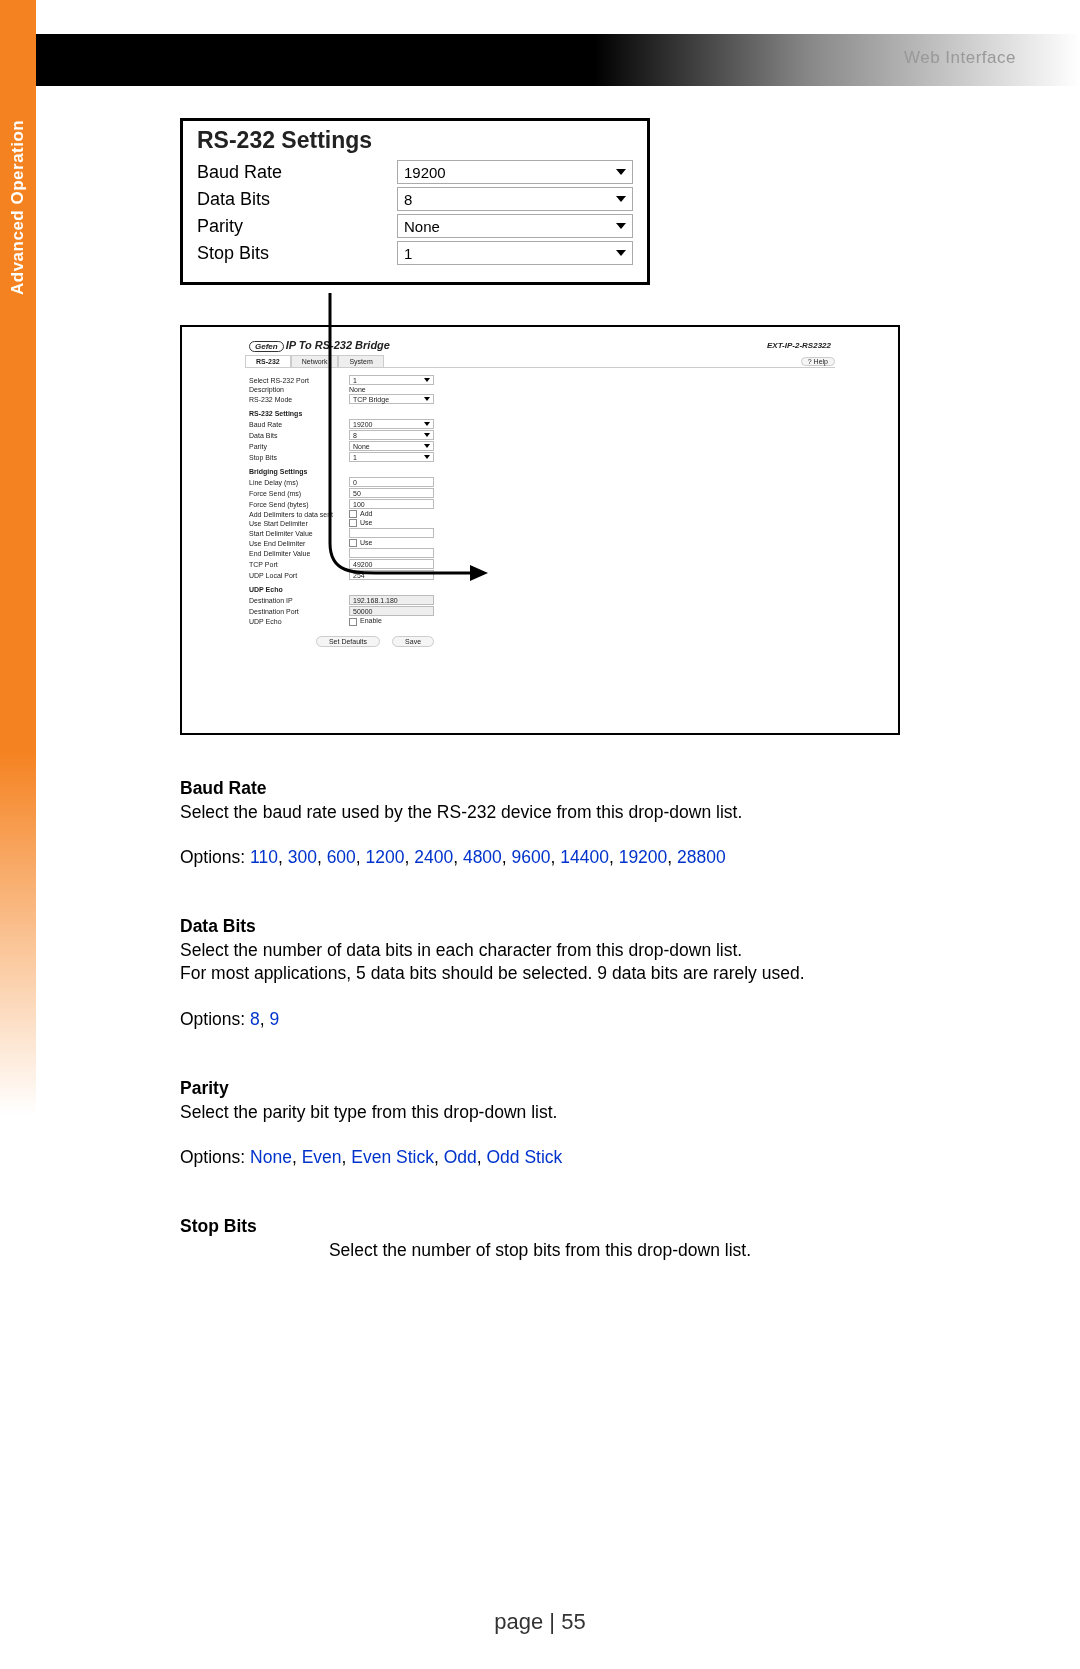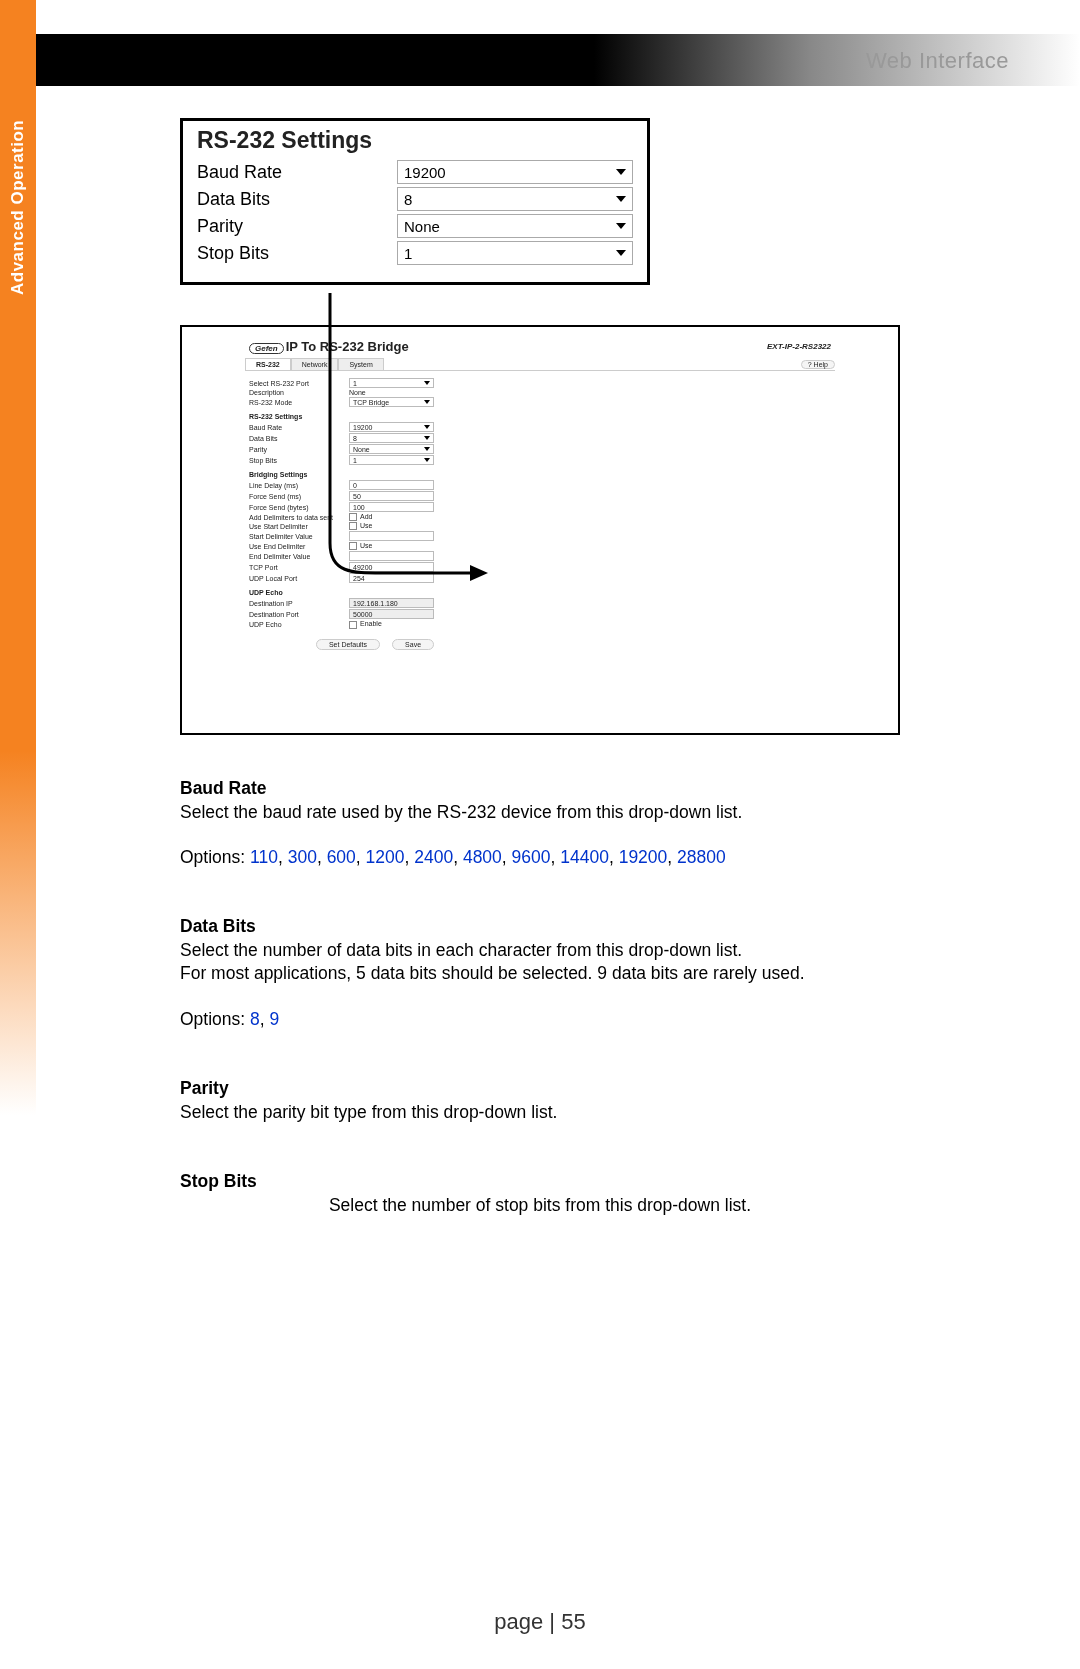--- a/index.html
+++ b/index.html
@@ -1,39 +1,39 @@
 <!DOCTYPE html>
 <html><head>
 <meta charset="utf-8">
 <style>
   * { margin:0; padding:0; box-sizing:border-box; }
   body { font-family: Arial, Helvetica, sans-serif; font-size:16px; color:#000; background:#fff; width:1080px; height:1669px; position:relative; }
   .topbar { position:absolute; left:0; top:34px; width:100%; height:52px; background:linear-gradient(to right,#000 0%,#000 55%,#888 75%,#fff 100%); }
-  .topbar-text { position:absolute; right:71px; top:14px; color:#999; font-size:22px; letter-spacing:0.5px; }
+  .topbar-text { position:absolute; right:64px; top:14px; color:#999; font-size:17px; letter-spacing:0.5px; }
   .orange-col { position:absolute; left:0; top:0; width:36px; height:100%; background:#f58220; z-index:2; }
   .orange-fade { position:absolute; left:0; top:86px; width:36px; height:1583px; background:linear-gradient(to bottom,#f58220 0%,#f58220 17%,rgba(245,130,32,0.4) 42%,#fff 65%); z-index:3; pointer-events:none; }
   .sidebar-text-wrap { position:absolute; left:0; top:120px; width:36px; height:300px; z-index:4; }
   .sidebar-text { color:#fff; font-weight:bold; font-size:17px; writing-mode:vertical-rl; transform:rotate(180deg); letter-spacing:0.5px; line-height:36px; text-align:right; height:200px; }
 
   .content { position:absolute; left:144px; top:118px; width:780px;margin-left:36px; }
 
   .settings-box { border:3px solid #000; width:470px; padding:6px 14px 14px 14px; background:#fff; }
   .settings-title { font-weight:bold; font-size:23px; color:#222; margin-bottom:6px; }
   .settings-row { display:flex; align-items:center; margin:3px 0; }
   .settings-label { width:200px; font-size:18px; }
   .dropdown { flex:1; border:1px solid #aaa; background:#fff; height:24px; display:flex; align-items:center; padding:0 6px; justify-content:space-between; font-size:15px; }
   .dd-caret { width:0; height:0; border-left:5px solid transparent; border-right:5px solid transparent; border-top:6px solid #000; }
 
   .arrow-svg { position:absolute; left:72px; top:175px; width:240px; height:305px; z-index:5; pointer-events:none; }
 
   .detail-box { border:2px solid #000; width:720px; height:410px; margin-top:40px; display:flex; justify-content:center; padding-top:10px; background:#fff; }
   .detail-inner { width:590px; font-size:7px; color:#222; }
   .detail-header { display:flex; align-items:center; justify-content:space-between; padding:2px 4px; }
   .detail-logo { font-weight:bold; font-style:italic; border:1px solid #333; border-radius:8px; padding:0 5px; font-size:8px; }
-  .detail-title { font-weight:bold; font-size:13px; }
+  .detail-title { font-weight:bold; font-style:italic; font-size:11px; }
   .detail-model { font-weight:bold; font-style:italic; font-size:8px; }
   .detail-tabs { display:flex; gap:0; border-bottom:1px solid #ccc; margin-top:2px; align-items:center;}
   .detail-tab { padding:2px 10px; border:1px solid #ccc; border-bottom:none; background:#eee; font-size:7px; }
   .detail-tab.active { background:#fff; font-weight:bold; }
   .help-btn { margin-left:auto; border:1px solid #ccc; border-radius:6px; padding:0 6px; font-size:7px; background:#f5f5f5; }
   .detail-body { padding:6px 4px 4px 4px; width:260px; }
   .drow { display:flex; align-items:center; margin:1px 0; }
   .drow .lbl { width:100px; }
   .drow .val { flex:1; }
   .minidd { width:85px; height:10px; border:1px solid #bbb; display:flex; align-items:center; justify-content:space-between; padding:0 3px; font-size:7px; background:#fff;}
@@ -278,20 +278,21 @@
       </div>
       <div class="desc-block">
         <div class="desc-heading">Data Bits</div>
         <div class="desc-body" style="white-space: pre-line;">Select the number of data bits in each character from this drop-down list.
 For most applications, 5 data bits should be selected.  9 data bits are rarely used.</div>
         <div class="opt-line"><span>Options: </span><span class="opt-blue">8</span><span class="opt-sep">, </span><span class="opt-blue">9</span></div>
       </div>
       <div class="desc-block">
         <div class="desc-heading">Parity</div>
         <div class="desc-body" style="white-space: pre-line;">Select the parity bit type from this drop-down list.</div>
+        <div class="opt-line"><span>Options: </span><span class="opt-blue">None</span><span class="opt-sep">, </span><span class="opt-blue">Even</span><span class="opt-sep">, </span><span class="opt-blue">Even Stick</span><span class="opt-sep">, </span><span class="opt-blue">Odd</span><span class="opt-sep">, </span><span class="opt-blue">Odd Stick</span></div>
       </div>
       <div class="desc-block">
         <div class="desc-heading">Stop Bits</div>
         <div class="desc-body" style="white-space: pre-line; text-align: center;">Select the number of stop bits from this drop-down list.</div>
       </div>
     </div>
 
 </div>
 
 <div class="page-footer">

